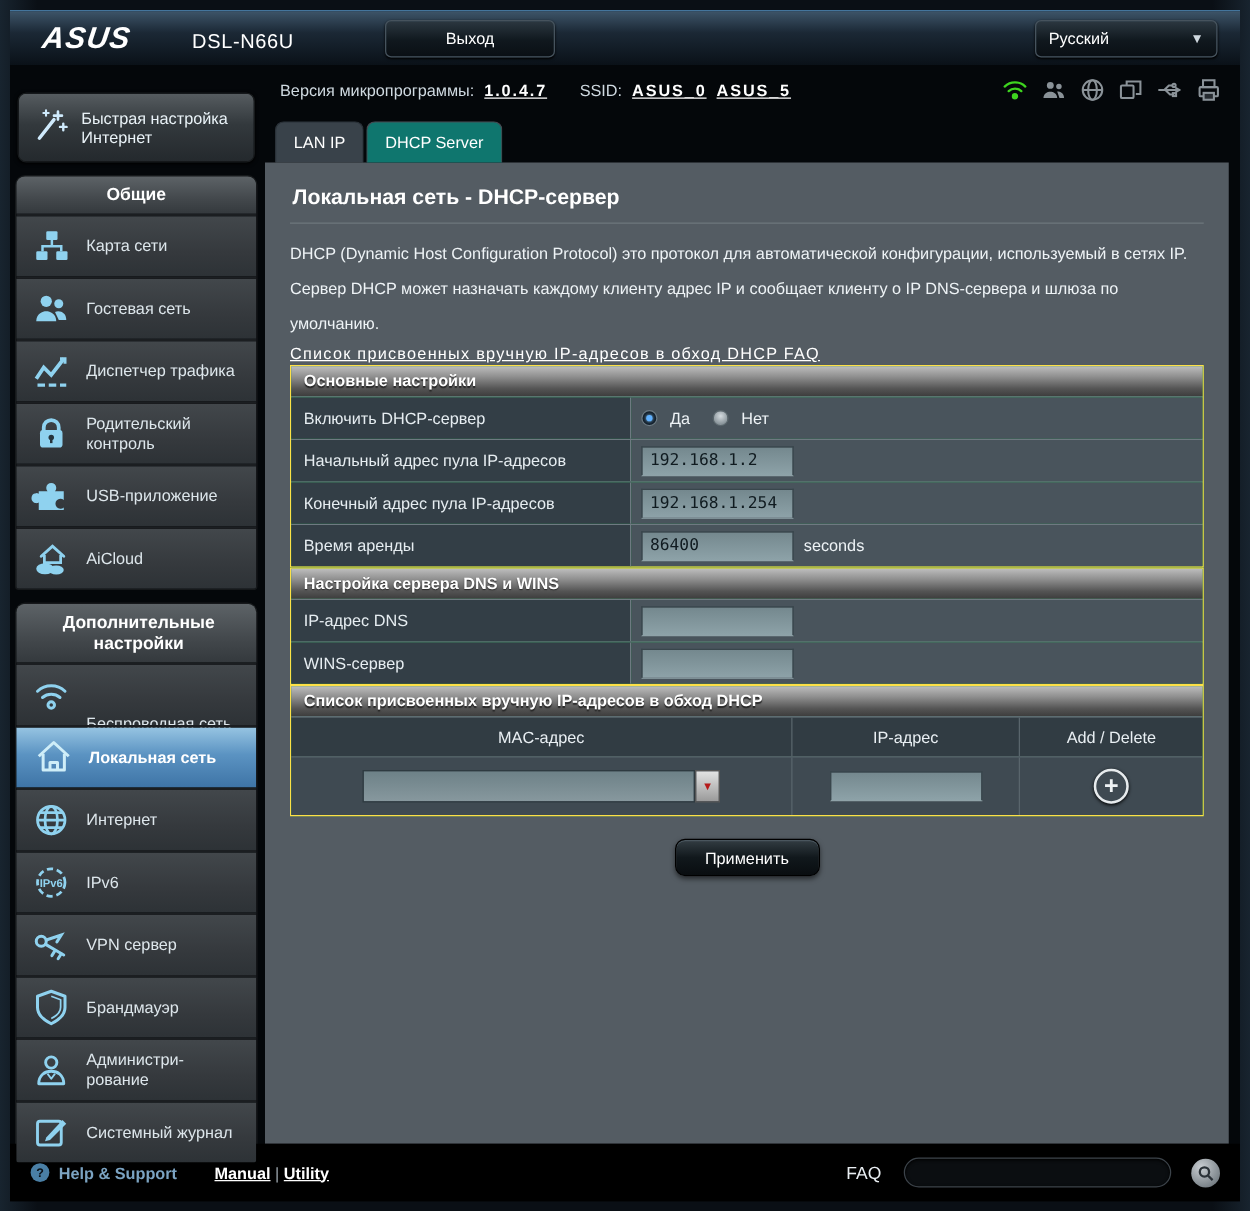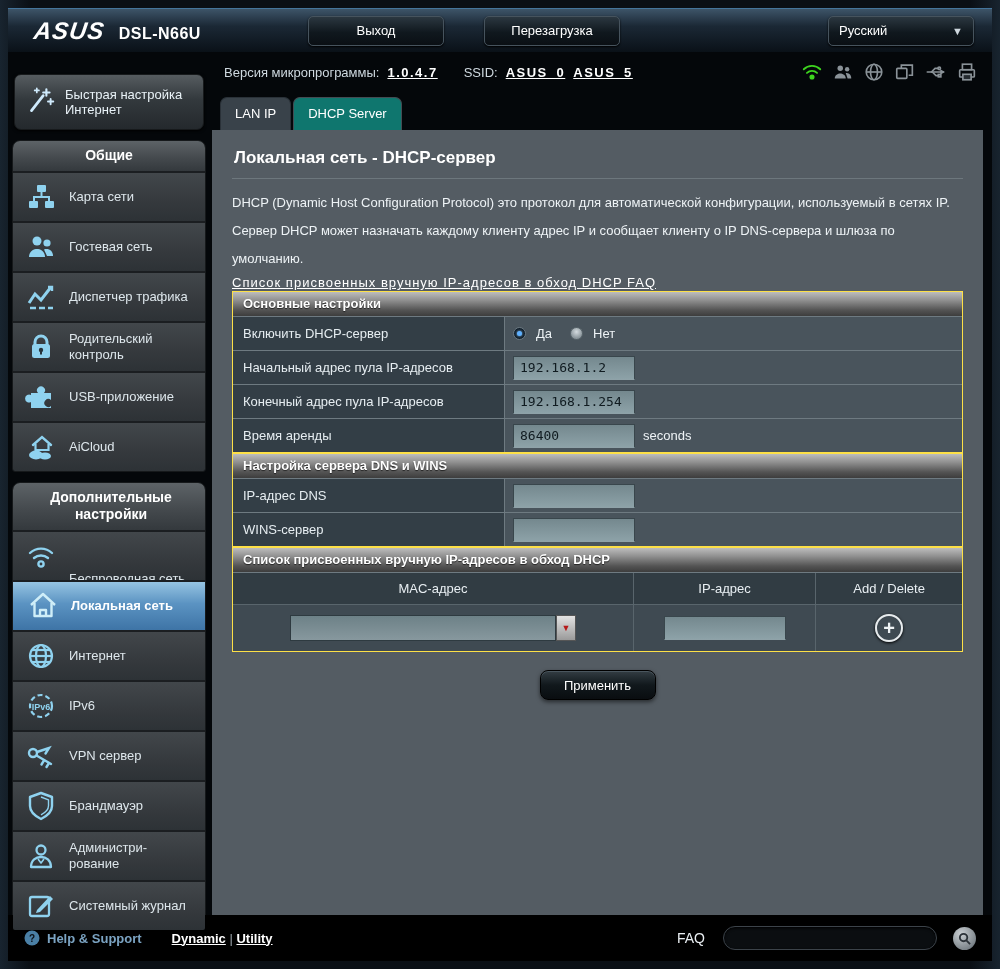--- a/index.html
+++ b/index.html
@@ -19,21 +19,21 @@
   
   .hdr {
     height:44px; flex:0 0 44px;
     background:linear-gradient(180deg,#3d5468 0%,#1b2835 40%,#0a1118 100%);
     border-top:1px solid #44759c;
     display:flex; align-items:center;
   }
   .logo-wrap { display:flex; align-items:baseline; gap:14px; padding-left:26px; width:300px; }
   .asus-logo { font-style:italic; font-weight:bold; font-size:24px; letter-spacing:1px; color:#fff;
     font-family:"Liberation Sans",sans-serif; transform:skewX(-8deg); }
-  .model { font-size:16px; font-weight:bold; color:#fff; letter-spacing:.5px; }
+  .model { font-size:16px; font-weight:normal; color:#fff; letter-spacing:.5px;margin-left:35px; }
   .hbtn {
     width:136px; height:30px; margin-right:40px;
     background:linear-gradient(180deg,#2b3740 0%,#10181e 55%,#0a0f14 100%);
     border:1px solid #46535d; border-radius:5px;
     color:#fff; font-size:13px; display:flex; align-items:center; justify-content:center;
     cursor:pointer; box-shadow:0 1px 2px #000;
   }
   .lang { margin-left:auto; margin-right:18px; width:146px; justify-content:space-between; padding:0 10px; }
   .lang .caret { color:#cfd8df; font-size:11px; }
 
@@ -181,21 +181,20 @@
 
 <div class="frame">
 <div class="inner">
 
   <div class="hdr">
     <div class="logo-wrap">
       <span class="asus-logo">ASUS</span>
       <span class="model">DSL-N66U</span>
     </div>
     <div class="hbtn">Выход</div>
-    <div class="hbtn">Перезагрузка</div>
     <div class="hbtn lang">
       <span>Русский</span>
       <span class="caret">▼</span>
     </div>
   </div>
 
   <div class="body-row">
 
     <div class="sidebar">
       <div class="qis">
@@ -532,21 +531,21 @@
 
   <div class="footer">
     <div class="help">
       <svg width="16" height="16" viewBox="0 0 16 16">
             <circle cx="8" cy="8" r="7.5" fill="#4a7fa5"></circle>
             <text x="8" y="11.5" text-anchor="middle" font-size="10" font-weight="bold" fill="#0b1016" font-family="Liberation Sans,sans-serif">?</text>
           </svg>
       <span>Help &amp; Support</span>
     </div>
     <div class="flinks">
-      <a>Dynamic</a>
+      <a>Manual</a>
       <span>|</span>
       <a>Utility</a>
     </div>
     <span class="faq-lbl">FAQ</span>
     <div class="faq-box">
       <input type="text" style="">
     </div>
     <div class="mag">
       <svg width="13" height="13" viewBox="0 0 14 14" fill="none" stroke="#2b3238" stroke-width="2">
             <circle cx="6" cy="6" r="4"></circle>

